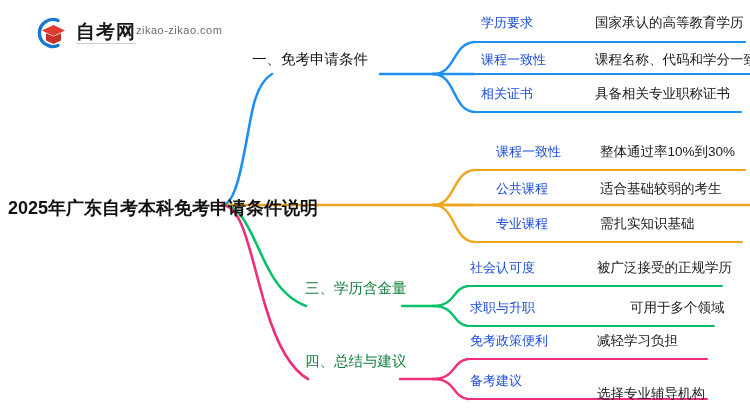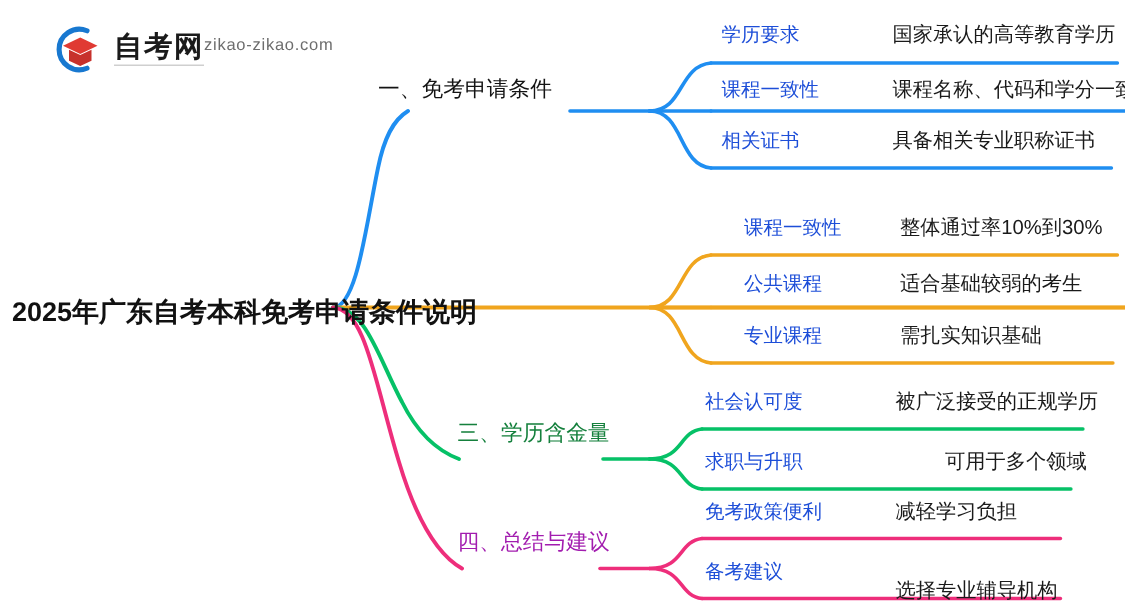--- a/index.html
+++ b/index.html
@@ -24,21 +24,21 @@
   .root-label{
     position:absolute;left:8px;top:196px;
     font-size:18px;color:#111;font-weight:700;white-space:nowrap;
   }
 
   
   .branch-title{position:absolute;font-size:14.5px;white-space:nowrap;font-weight:500;}
   .bt1{left:252px;top:50px;color:#141414;}
   .bt2{left:285px;top:196px;color:#141414;}
   .bt3{left:305px;top:279px;color:#15803d;}
-  .bt4{left:305px;top:352px;color:#a21caf;}
+  .bt4{left:305px;top:352px;color:#15803d;}
 
   
   .leaf{position:absolute;height:30px;}
   .leaf .k{position:absolute;left:0;top:0;font-size:13px;color:#1d4ed8;white-space:nowrap;}
   .leaf .v{position:absolute;top:0;font-size:13.5px;color:#1a1a1a;white-space:nowrap;}
 
   svg.wires{position:absolute;left:0;top:0;width:750px;height:410px;pointer-events:none;}
 </style>
 </head>
 <body>

